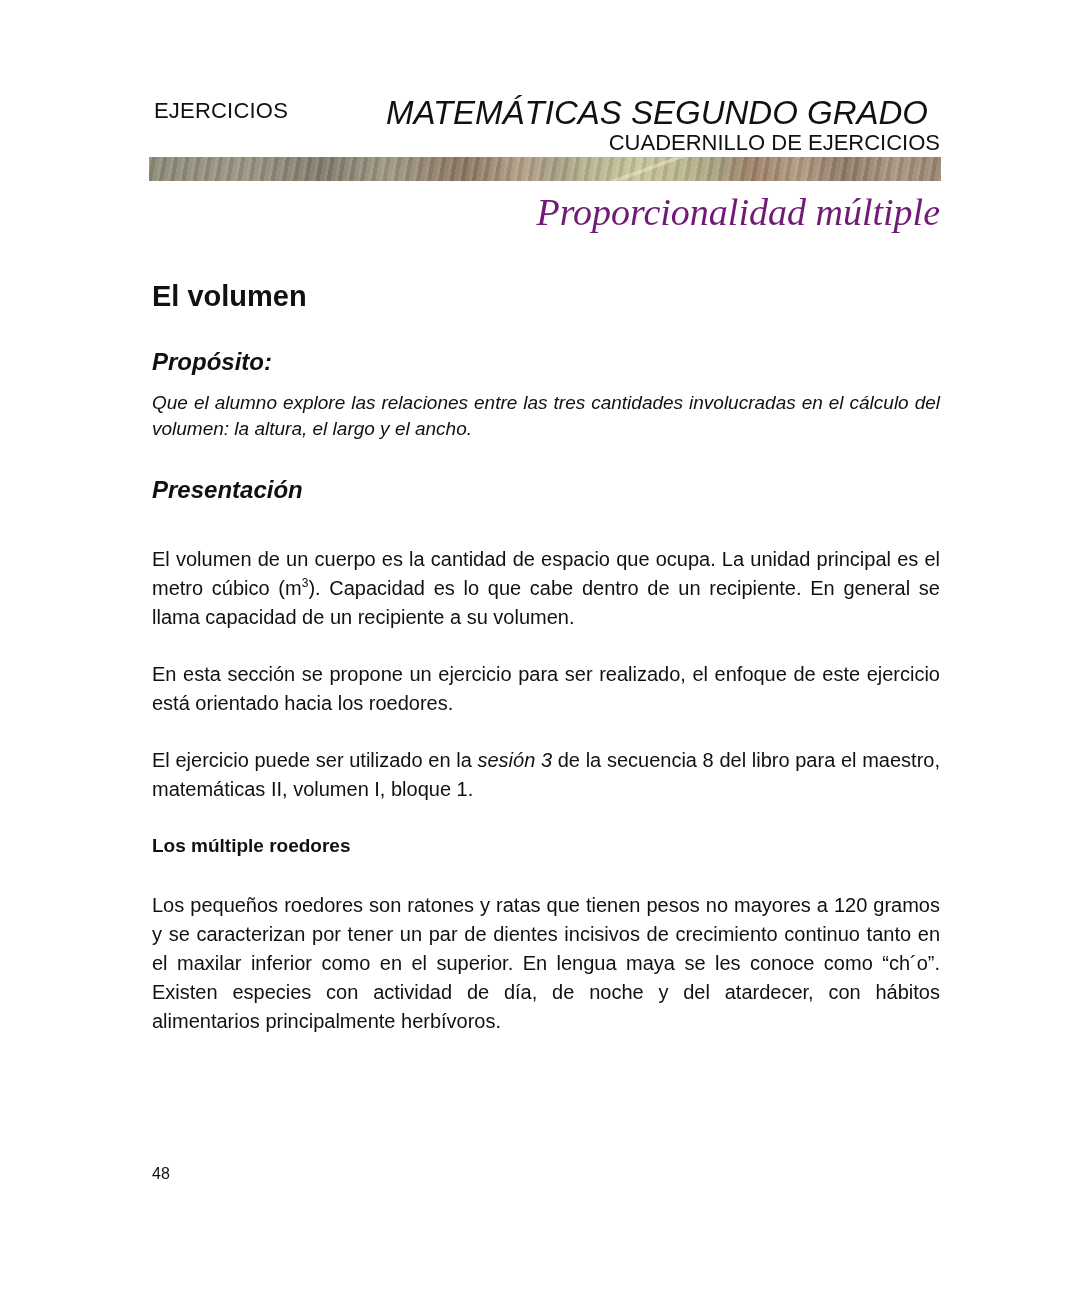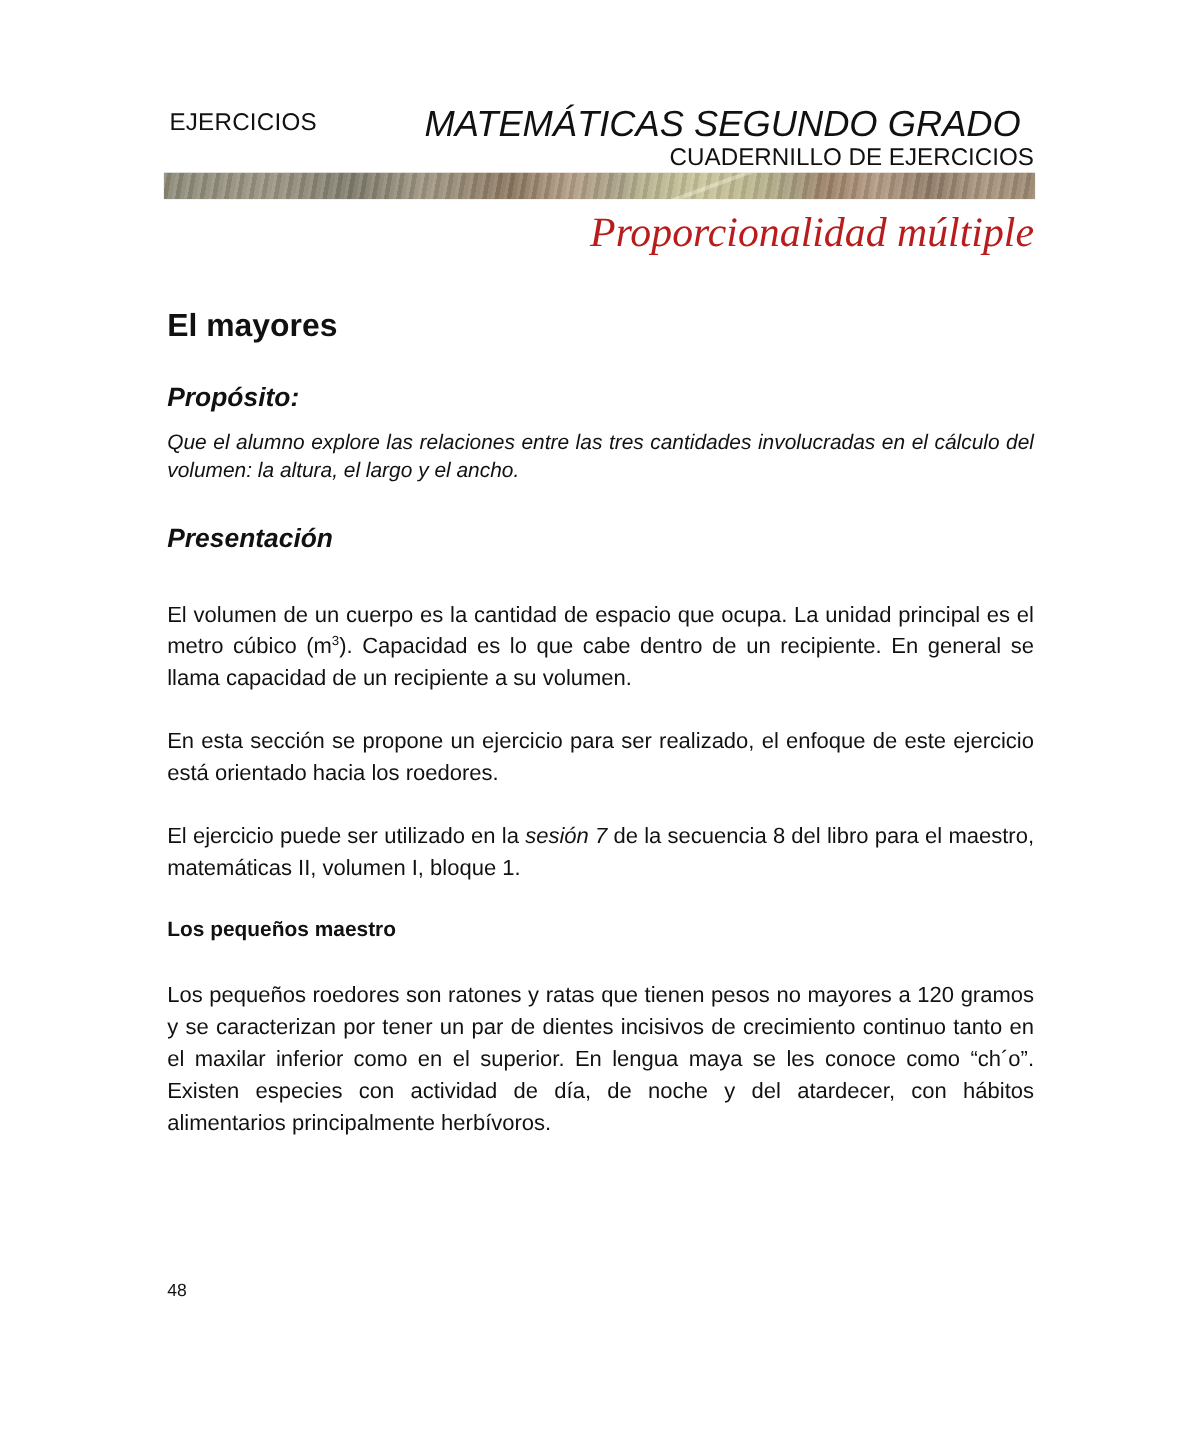--- a/index.html
+++ b/index.html
@@ -8,49 +8,49 @@
     .hdr-left { position: absolute; left: 154px; top: 98px; font-size: 22px; letter-spacing: 0.2px; }
     .hdr-title { position: absolute; right: 152px; top: 94px; font-size: 33px; font-style: italic; }
     .hdr-sub { position: absolute; right: 140px; top: 130px; font-size: 22px; }
     .band { position: absolute; left: 149px; top: 157px; width: 792px; height: 24px; overflow: hidden;
       background: linear-gradient(90deg, #8d8a78 0%, #9a9482 12%, #7f7b6b 22%, #a09683 30%, #8a7660 40%, #b49f88 47%, #a79f86 52%, #b6b28e 55%, #c9c49b 62%, #b9b48c 68%, #a79e80 72%, #9c8066 76%, #b29a84 82%, #8e7a66 88%, #a8957f 94%, #9a8670 100%); }
     .band::before { content: ""; position: absolute; inset: 0;
       background: repeating-linear-gradient(100deg, rgba(255,255,255,0.12) 0 3px, rgba(0,0,0,0.08) 3px 7px, rgba(255,255,255,0.05) 7px 11px); }
     .band::after { content: ""; position: absolute; left: 405px; top: 0; width: 200px; height: 24px;
       background: linear-gradient(160deg, transparent 0 45%, rgba(255,255,240,0.35) 46% 49%, transparent 50%); }
     .chapter { position: absolute; right: 140px; top: 190px; font-family: "Liberation Serif", serif;
-      font-style: italic; font-size: 38px; color: #b91c1c; }
+      font-style: italic; font-size: 38px; color: #701a75; }
     .h1 { position: absolute; left: 152px; top: 280px; font-size: 29px; font-weight: bold; margin: 0; }
     .h2 { position: absolute; left: 152px; margin: 0; font-size: 24px; font-weight: bold; font-style: italic; }
     .purpose { position: absolute; left: 152px; top: 390px; width: 788px; font-size: 19px; font-style: italic;
       line-height: 26px; text-align: justify; margin: 0; }
     .para { position: absolute; left: 152px; width: 788px; font-size: 20px; line-height: 29px;
       text-align: justify; margin: 0; }
     .sub { position: absolute; left: 152px; top: 835px; font-size: 19px; font-weight: bold; margin: 0; }
     .pagenum { position: absolute; left: 152px; top: 1165px; font-size: 16px; }
     sup { font-size: 12px; line-height: 0; }
   </style>
 </head>
 <body>
 
 <div class="hdr-left">EJERCICIOS</div>
 <div class="hdr-title">MATEMÁTICAS SEGUNDO GRADO</div>
 <div class="hdr-sub">CUADERNILLO DE EJERCICIOS</div>
 <div class="band"></div>
 <div class="chapter">Proporcionalidad múltiple</div>
 
-<h1 class="h1">El mayores</h1>
+<h1 class="h1">El volumen</h1>
 
 <h2 class="h2" style="top:348px;">Propósito:</h2>
 <p class="purpose">Que el alumno explore las relaciones entre las tres cantidades involucradas en el cálculo del volumen: la altura, el largo y el ancho.</p>
 
 <h2 class="h2" style="top:476px;">Presentación</h2>
 
 <p class="para" style="top:545px;"><span>El volumen de un cuerpo es la cantidad de espacio que ocupa. La unidad principal es el metro cúbico (m</span><sup>3</sup><span>). Capacidad es lo que cabe dentro de un recipiente. En general se llama capacidad de un recipiente a su volumen.</span></p>
 
 <p class="para" style="top:660px;">En esta sección se propone un ejercicio para ser realizado, el enfoque de este ejercicio está orientado hacia los roedores.</p>
 
-<p class="para" style="top:746px;"><span>El ejercicio puede ser utilizado en la </span><i>sesión 7</i><span> de la secuencia 8 del libro para el maestro, matemáticas II, volumen I, bloque 1.</span></p>
+<p class="para" style="top:746px;"><span>El ejercicio puede ser utilizado en la </span><i>sesión 3</i><span> de la secuencia 8 del libro para el maestro, matemáticas II, volumen I, bloque 1.</span></p>
 
-<h3 class="sub">Los pequeños maestro</h3>
+<h3 class="sub">Los múltiple roedores</h3>
 <p class="para" style="top:891px;">Los pequeños roedores son ratones y ratas que tienen pesos no mayores a 120 gramos y se caracterizan por tener un par de dientes incisivos de crecimiento continuo tanto en el maxilar inferior como en el superior. En lengua maya se les conoce como “ch´o”. Existen especies con actividad de día, de noche y del atardecer, con hábitos alimentarios principalmente herbívoros.</p>
 
 <div class="pagenum">48</div>
 
 </body></html>

